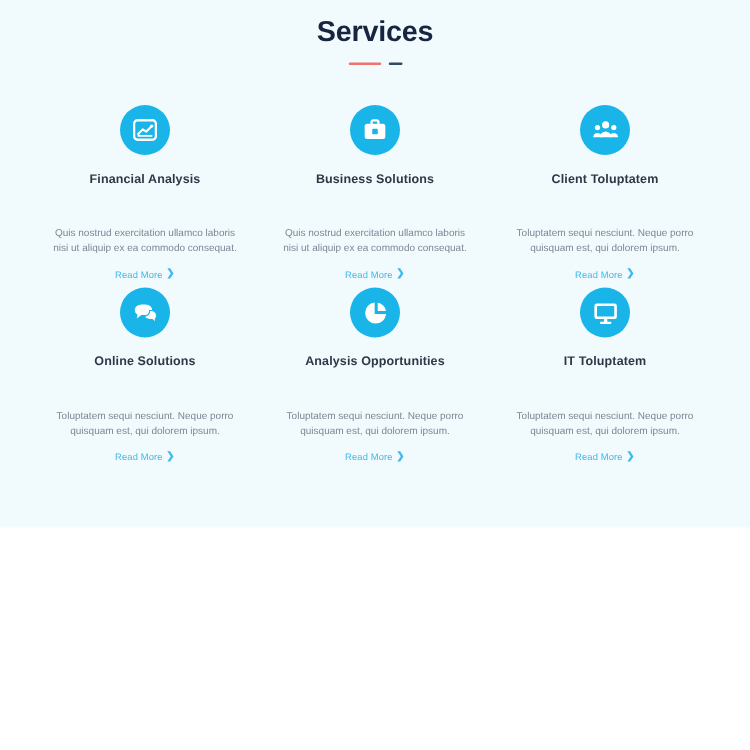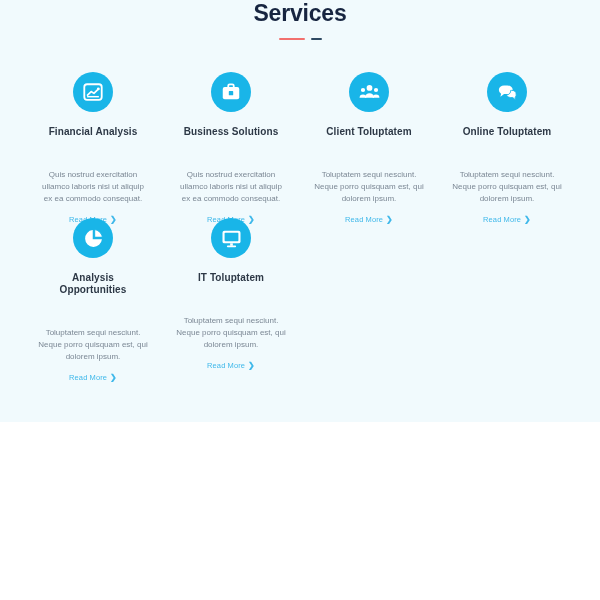--- a/index.html
+++ b/index.html
@@ -18,20 +18,21 @@
   #services-section {
     background: #f1fafd;
     padding: 0 0 0 0;
     height: 422px;
     box-sizing: border-box;
     position: relative;
   }
 
   .section-header {
     text-align: center;
+    padding-top: 12px;
   }
   .section-title {
     font-size: 23px;
     font-weight: bold;
     color: #172540;
     letter-spacing: -0.2px;
     margin: 0;
     line-height: 26px;
   }
 
@@ -50,21 +51,21 @@
   }
   .divider-short {
     width: 11px;
     height: 2px;
     background: #2f4a63;
     border-radius: 1px;
   }
 
   .cards-grid {
     display: grid;
-    grid-template-columns: repeat(4, 1fr);
+    grid-template-columns: repeat(3, 1fr);
     row-gap: 0px;
     column-gap: 0px;
     padding: 24px 24px 0 24px;
     box-sizing: border-box;
   }
 
   .service-card {
     display: flex;
     flex-direction: column;
     align-items: center;
@@ -113,21 +114,21 @@
     text-align: center;
     max-width: 150px;
   }
 
   .read-more {
     margin-top: 10px;
     font-size: 7.5px;
     color: #3fb8ea;
     text-decoration: none;
     display: inline-flex;
-    align-items: flex-end;
+    align-items: flex-start;
     gap: 3px;
     letter-spacing: 0.1px;
   }
   .read-more .chev {
     font-size: 8px;
     font-weight: bold;
     line-height: 1;
   }
 
   .page-rest {
@@ -206,21 +207,21 @@
       </a>
     </div>
 
     <div class="service-card">
       <div class="icon-circle">
         <svg width="23" height="23" viewBox="0 0 24 24" aria-hidden="true">
           <path d="M3 9.2 a5.4 4.4 0 0 1 5.4-4.4 h3.6 a5.4 4.4 0 0 1 0 8.8 H8.4 L4.6 16.4 l0.7-3.1 A4.4 4.4 0 0 1 3 9.2 z" fill="#ffffff"></path>
           <path d="M21 13.6 a4.6 3.8 0 0 0-4.6-3.8 h-1.1 a5.2 4.3 0 0 1-4.5 4.9 a4.9 4 0 0 0 4.4 2.6 h2.3 l3.1 2.4 l-0.6-2.6 a3.8 3.8 0 0 0 1 -3.5 z" fill="#ffffff" stroke="#19b5e8" stroke-width="0.9"></path>
         </svg>
       </div>
-      <div class="card-title">Online Toluptatem</div>
+      <div class="card-title">Online Solutions</div>
       <div class="card-divider"></div>
       <div class="card-text">Toluptatem sequi nesciunt. Neque porro quisquam est, qui dolorem ipsum.</div>
       <a class="read-more" href="#">
         <span>Read More</span>
         <span class="chev">❯</span>
       </a>
     </div>
 
     <div class="service-card">
       <div class="icon-circle">

